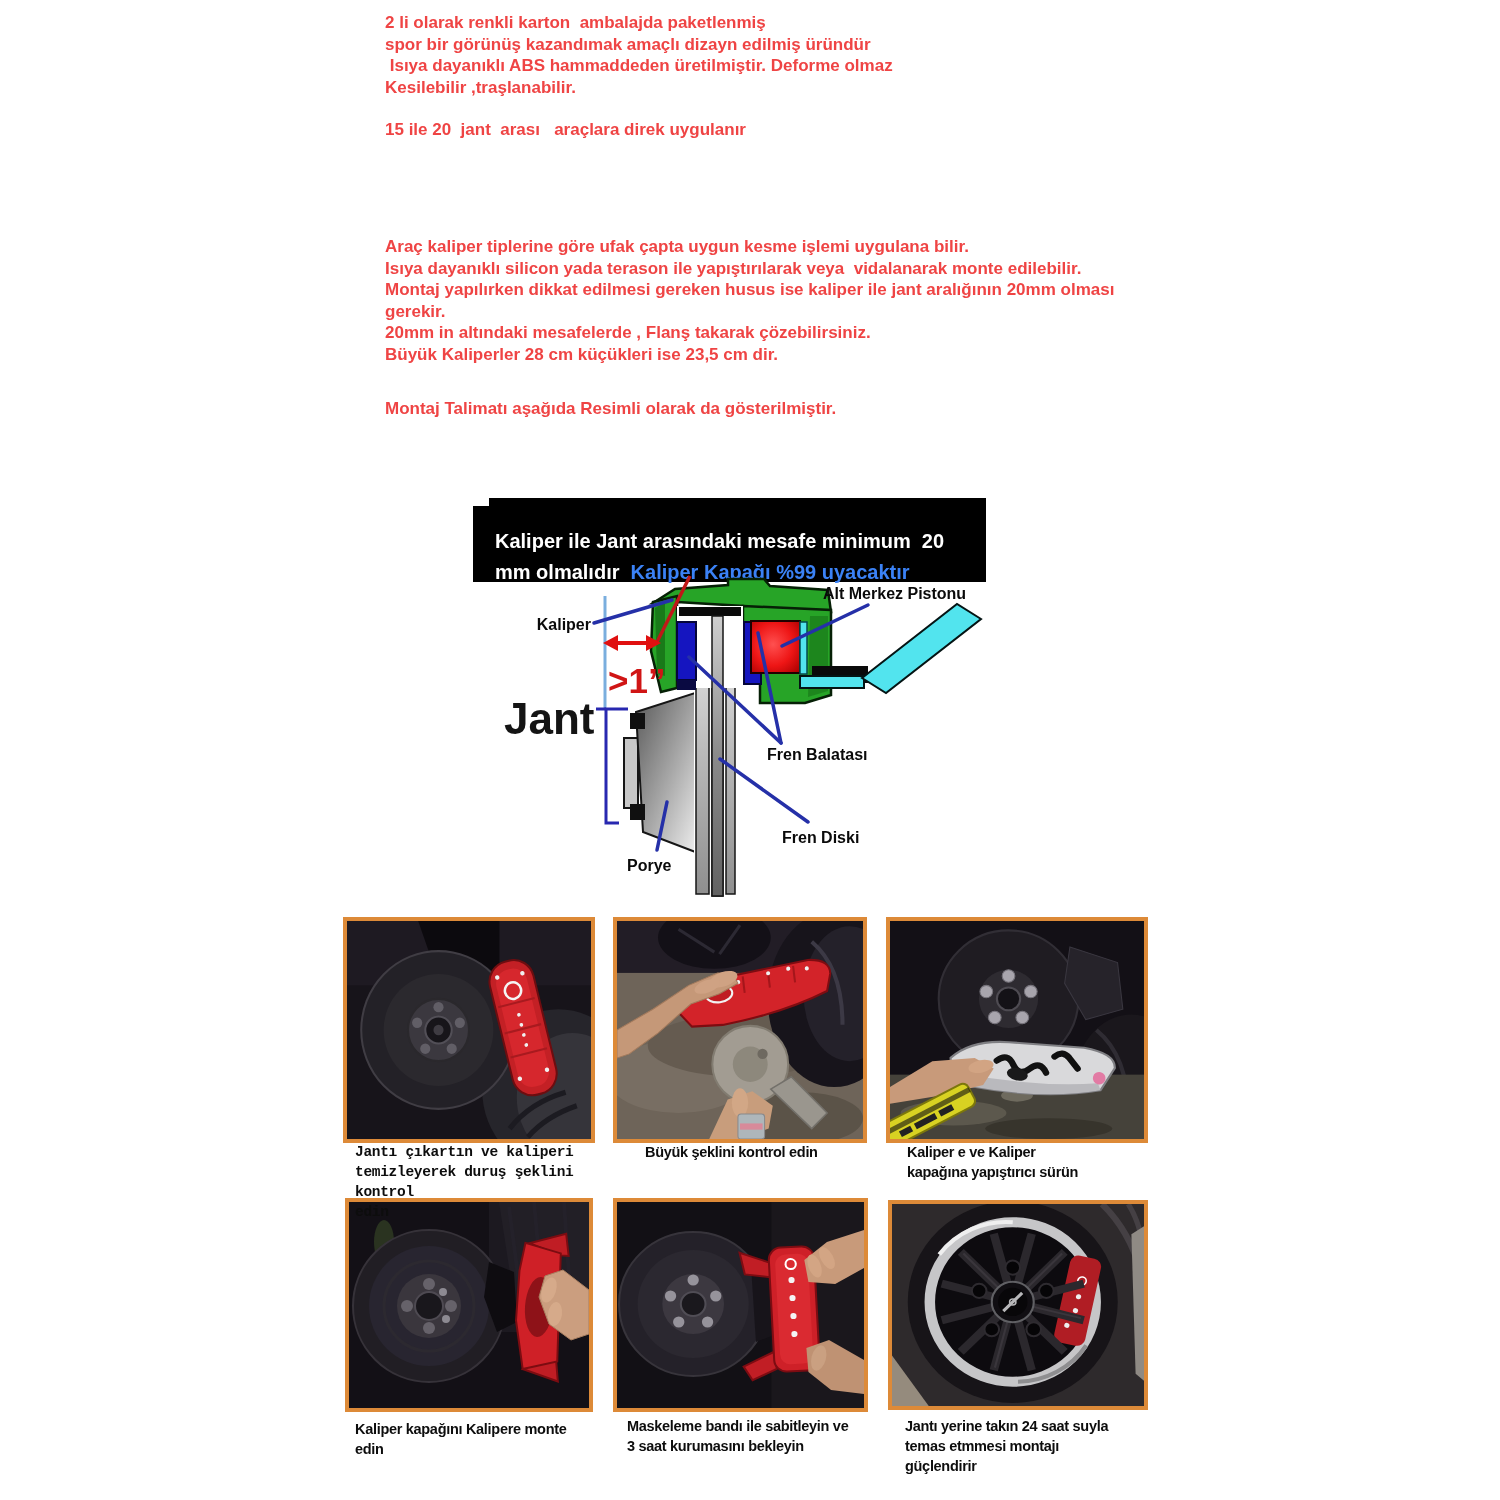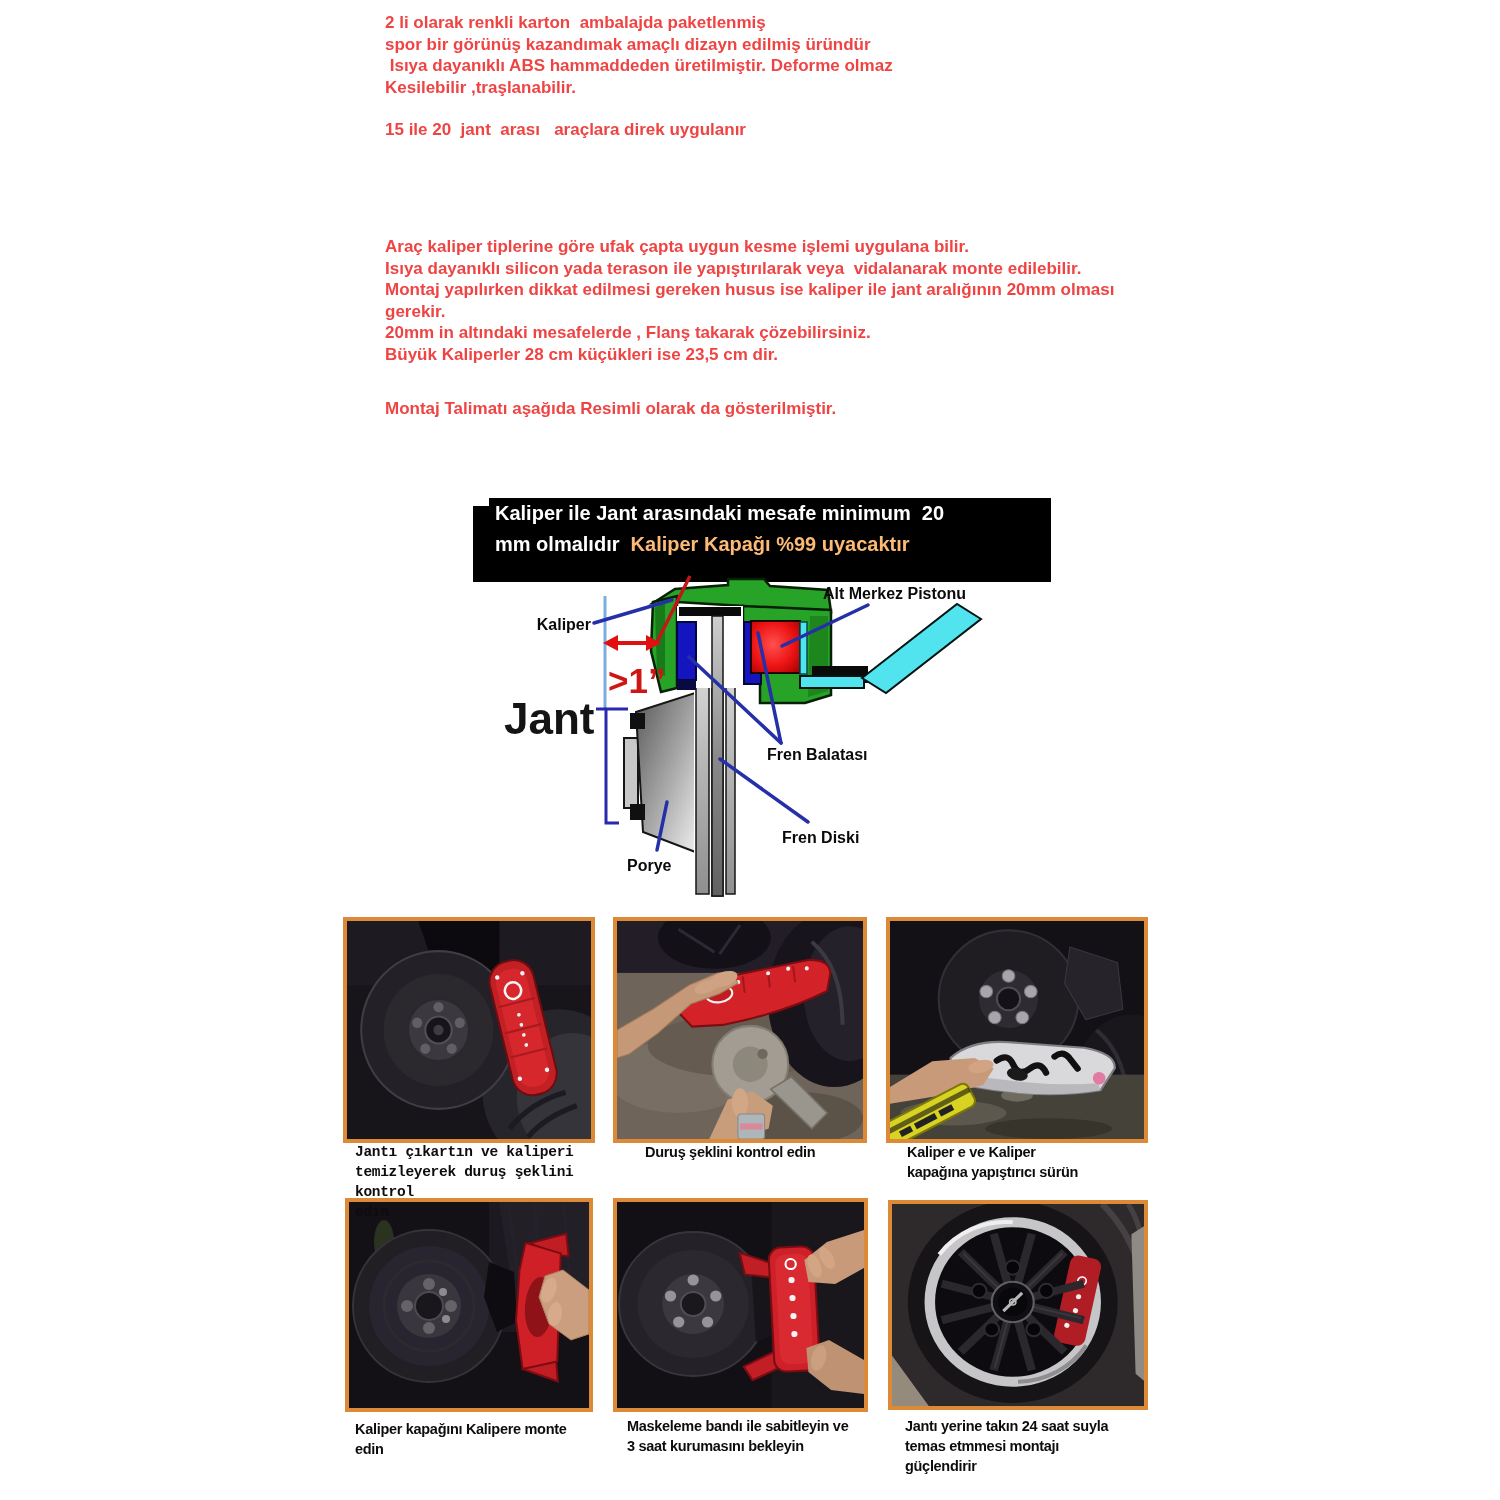--- a/index.html
+++ b/index.html
@@ -8,26 +8,26 @@
     font-family:"Liberation Sans", sans-serif;color:#0d0d0d;overflow:hidden;
   }
   .abs{position:absolute;}
   .textline{white-space:pre;font-weight:bold;font-size:17px;line-height:21.5px;color:#ef4444;}
   .intro{left:385px;top:12px;}
   .fitment{left:385px;top:119px;}
   .montaj{left:385px;top:236px;}
   .montaj-footer{left:385px;top:398px;}
   
   .banner{
-    left:473px;top:498px;width:578px;height:84px;background:#000;color:#fff;
+    left:473px;top:498px;width:513px;height:84px;background:#000;color:#fff;
     font-weight:bold;font-size:20px;line-height:31px;box-sizing:border-box;
-    padding:0 0 0 22px;letter-spacing:0px;
+    padding:28px 0 0 22px;letter-spacing:0px;
   }
   .banner .notch{position:absolute;left:0;top:0;width:16px;height:8px;background:#ffffff;}
-  .banner .red{color:#fdba74;}
+  .banner .red{color:#3b82f6;}
   .banner .line{white-space:pre;}
   
   .diagram{left:460px;top:556px;width:560px;height:354px;}
   
   .photo{box-sizing:border-box;border:4px solid #dd8a38;box-shadow:inset 0 0 0 2px #3a1d07;background:#111;}
   .photo svg{display:block;width:100%;height:100%;}
   .caption{font-weight:bold;font-size:14.5px;line-height:20px;letter-spacing:-0.3px;color:#0d0d0d;white-space:pre-line;}
   .p1{left:343px;top:917px;width:252px;height:226px;}
   .p2{left:613px;top:917px;width:254px;height:226px;}
   .p3{left:886px;top:917px;width:262px;height:226px;}
@@ -388,21 +388,21 @@
   <circle cx="115" cy="97" r="20" fill="#100e12" stroke="#606064" stroke-width="2"></circle>
   <circle cx="115" cy="97" r="14" fill="#080709"></circle>
   <line x1="106" y1="106" x2="124" y2="88" stroke="#b8b8ba" stroke-width="3"></line>
   <circle cx="115" cy="97" r="3" fill="none" stroke="#b8b8ba" stroke-width="1.5"></circle>
 </svg>
 </div>
 
 <div class="abs caption c1">Jantı çıkartın ve kaliperi
 temizleyerek duruş şeklini kontrol
 edin</div>
-<div class="abs caption c2">Duruş şeklini kontrol edin</div>
+<div class="abs caption c2">Büyük şeklini kontrol edin</div>
 <div class="abs caption c3">Kaliper e ve Kaliper
 kapağına yapıştırıcı sürün</div>
 <div class="abs caption c4">Kaliper kapağını Kalipere monte
 edin</div>
 <div class="abs caption c5">Maskeleme bandı ile sabitleyin ve
 3 saat kurumasını bekleyin</div>
 <div class="abs caption c6">Jantı yerine takın 24 saat suyla
 temas etmmesi montajı
 güçlendirir</div>
 

